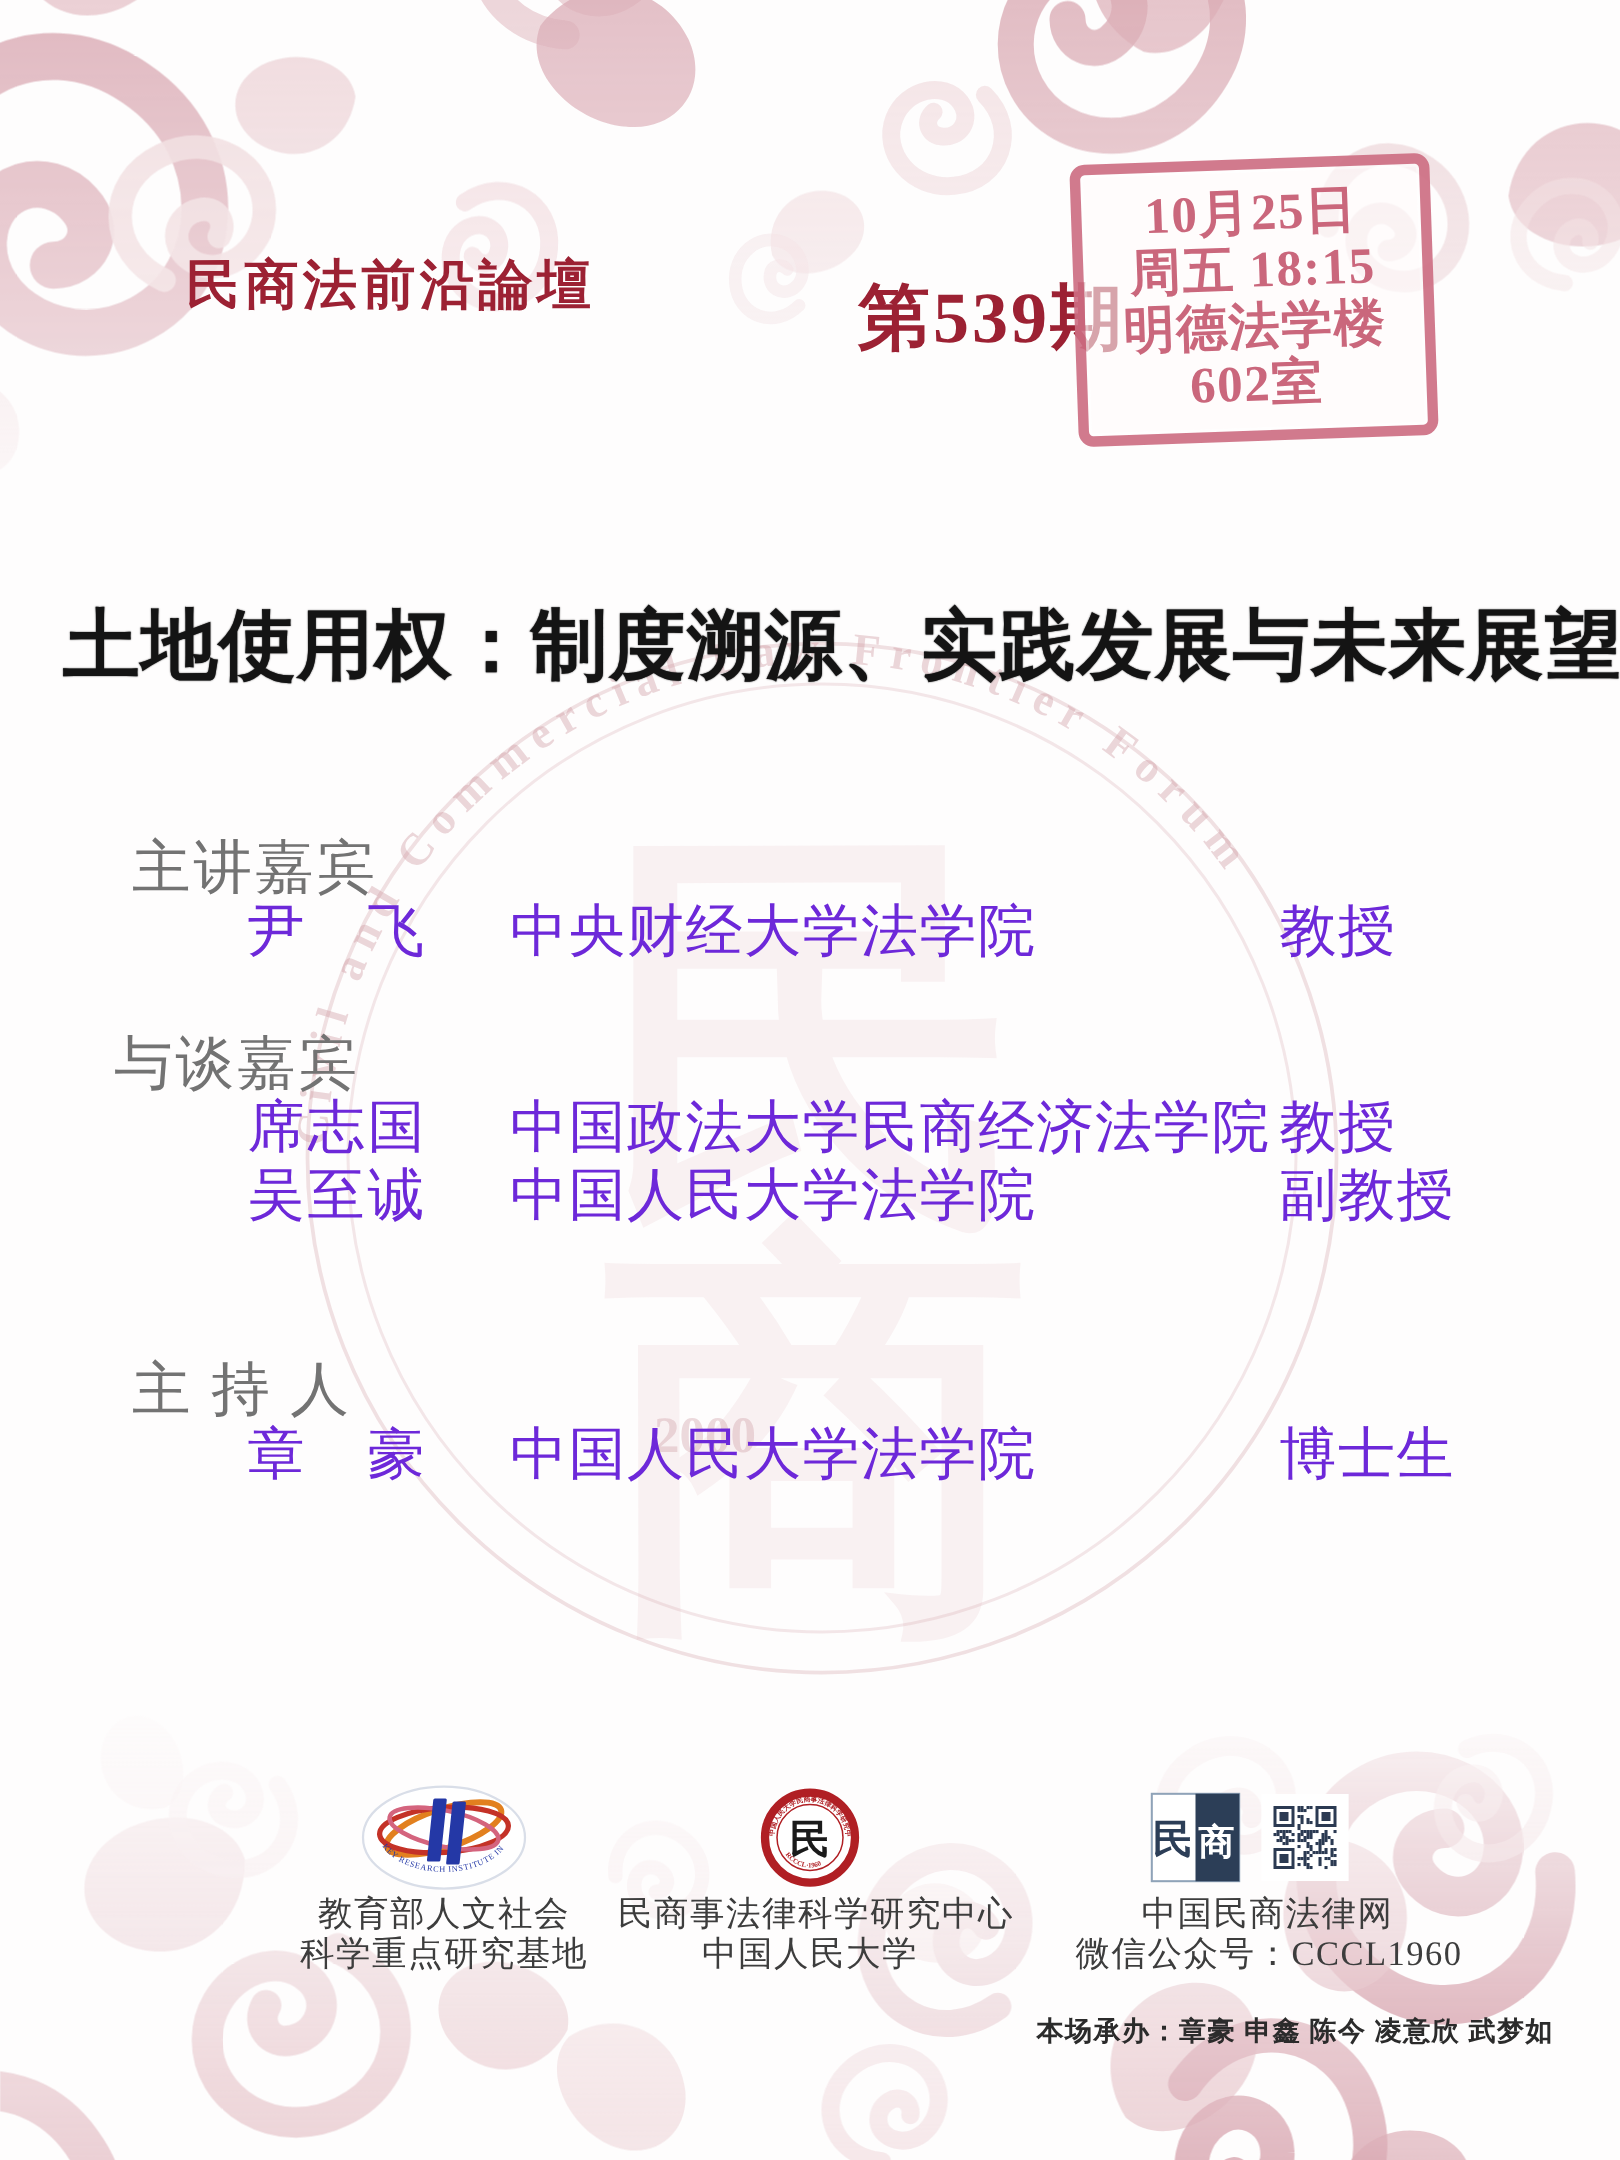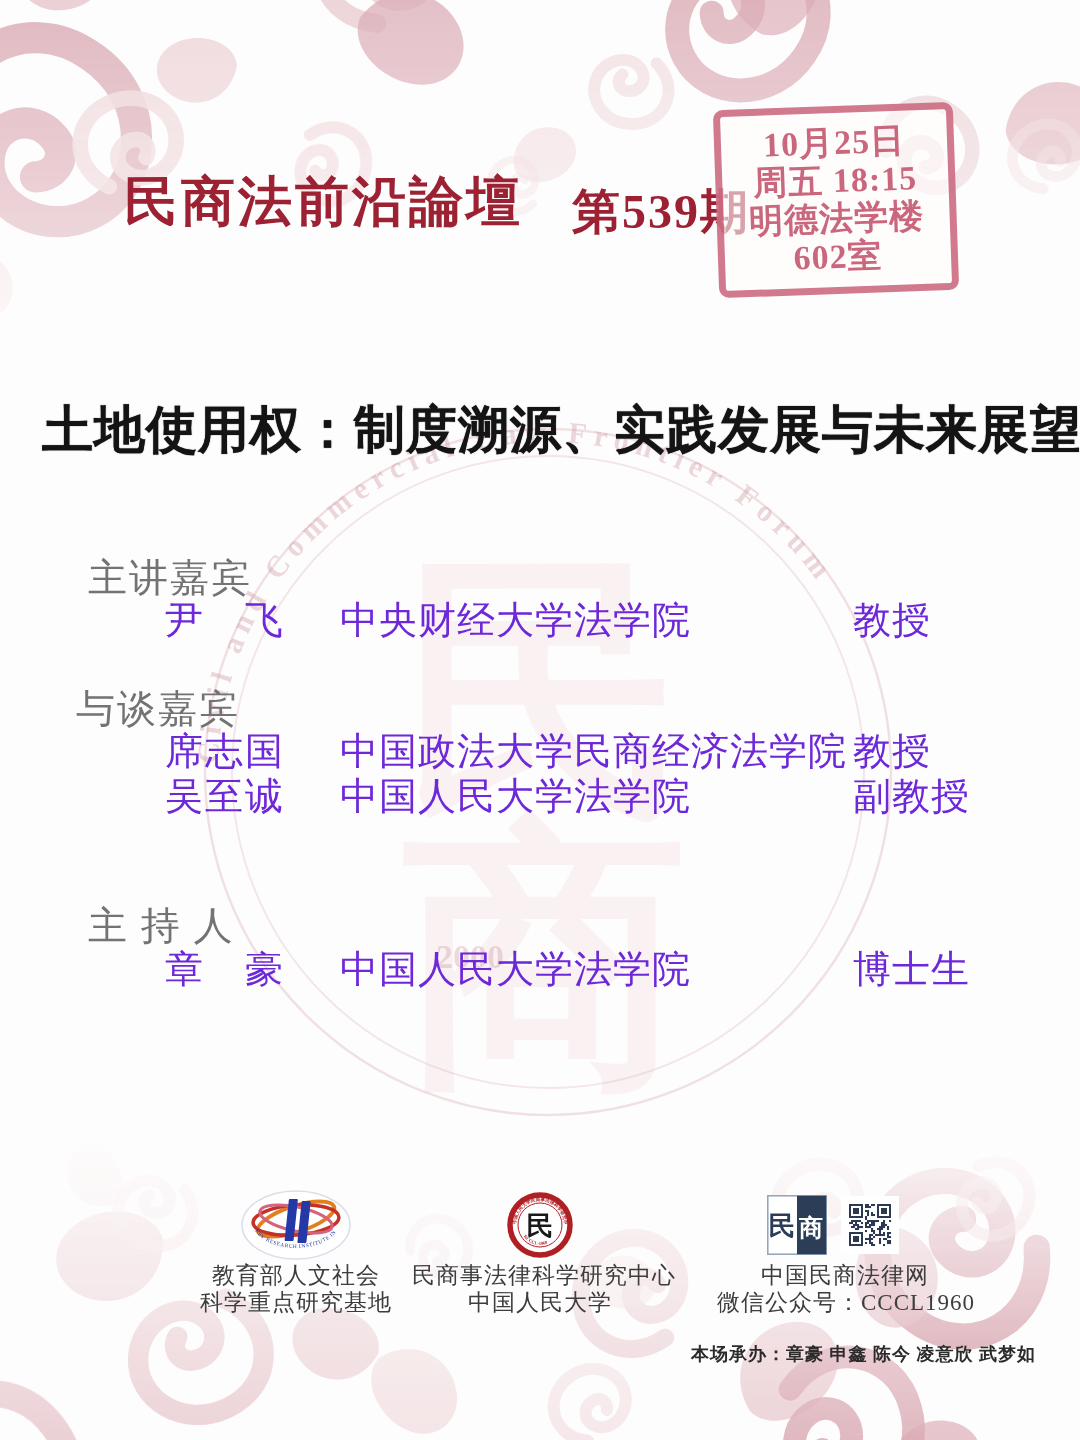--- a/index.html
+++ b/index.html
@@ -6,21 +6,21 @@
   .page{
     position:relative;width:1080px;height:1440px;overflow:hidden;
     background:#fefdfd;
     font-family:"Liberation Serif","DejaVu Serif",serif;
   }
   svg.bg,svg.wm{position:absolute;left:0;top:0;z-index:0;pointer-events:none;}
   .content{position:absolute;left:0;top:0;width:100%;height:100%;z-index:2;}
 
   .forum-title{
     position:absolute;left:124px;top:166px;
-    font-size:54px;font-weight:bold;letter-spacing:3px;
+    font-size:36px;font-weight:bold;letter-spacing:3px;
     color:var(--brand_red);
   }
   .issue{
     position:absolute;left:572px;top:180px;
     font-size:48px;font-weight:bold;letter-spacing:2px;
     color:var(--brand_red);
   }
   .stamp{
     position:absolute;left:716px;top:106px;width:226px;height:174px;
     border:7px solid rgba(196,86,110,0.78);border-radius:10px;

